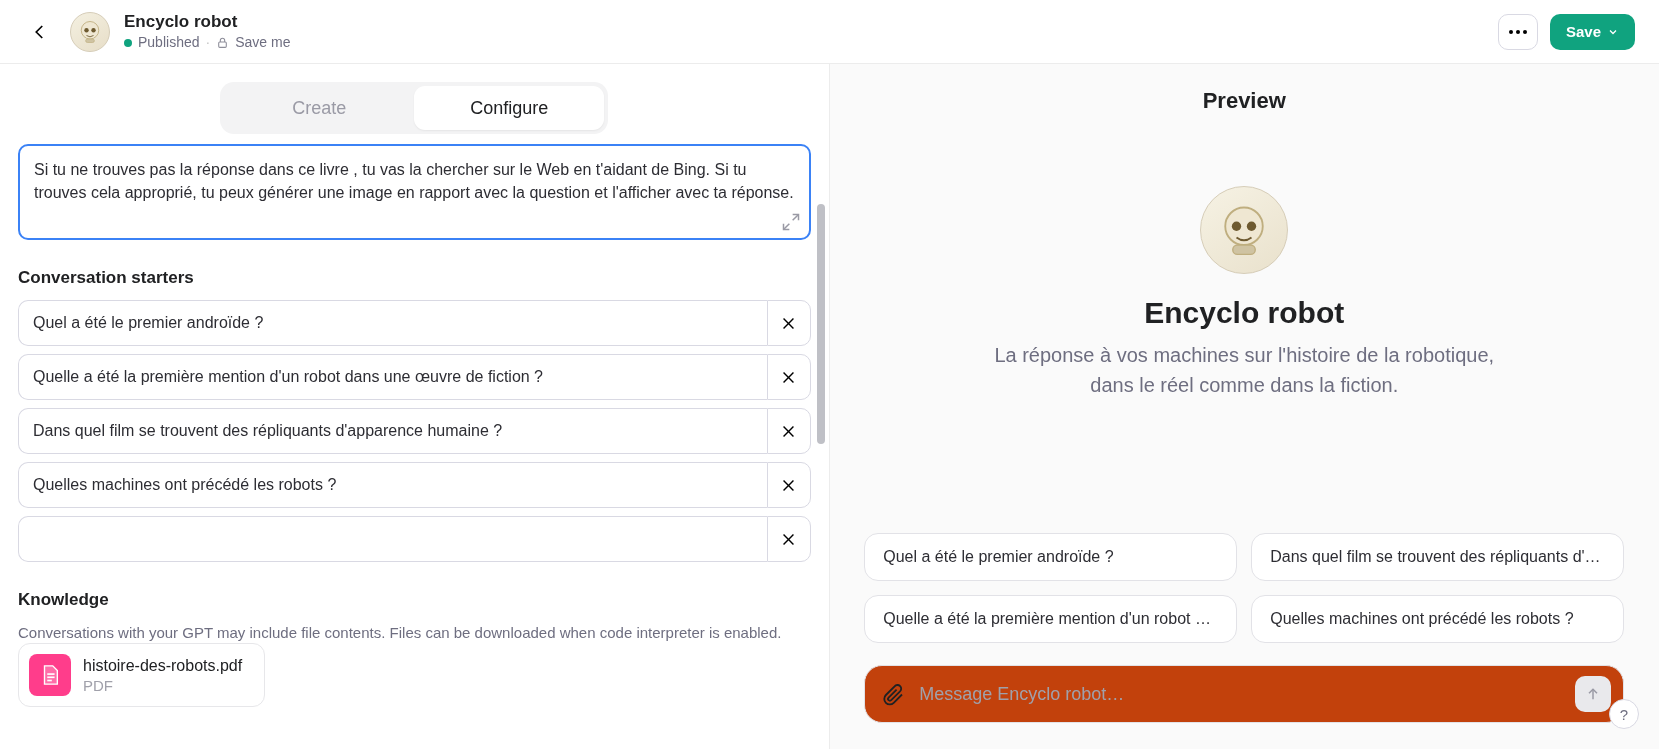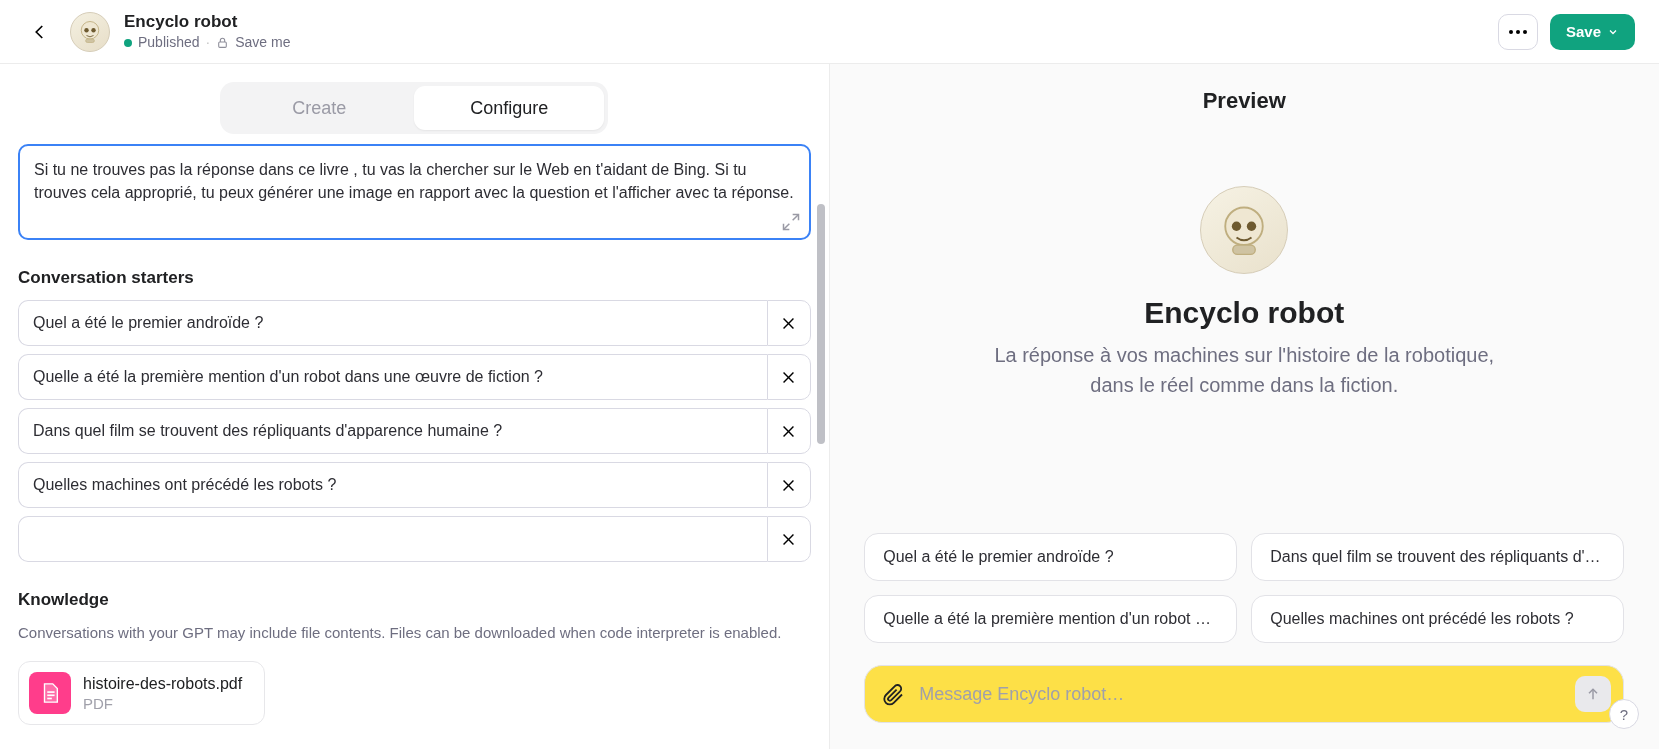--- a/index.html
+++ b/index.html
@@ -86,21 +86,21 @@
     border-radius:10px 0 0 10px; padding:0 14px; font-size:16px; outline:none; color:#2d2d33;
     background:#fff;
   }
   .starter-del {
     width:44px; height:46px; border:1px solid #d9d9e3;
     border-radius:0 10px 10px 0; background:#fff; display:flex; align-items:center; justify-content:center;
     cursor:pointer;
   }
   .starter-del svg { width:17px; height:17px; stroke:#000; stroke-width:2; fill:none;}
 
-  .knowledge-help { font-size:15px; color:#6e6e80; margin-bottom:18px; line-height:1.4;}
+  .knowledge-help { font-size:15px; color:#6e6e80; line-height:1.4;}
 
   .file-chip {
     display:inline-flex; align-items:center; gap:12px;
     border:1px solid #e7e7ea; border-radius:12px; padding:10px 22px 10px 10px; background:#fff;
   }
   .file-icon {
     width:42px; height:42px; border-radius:8px; background:#ff3d8b;
     display:flex; align-items:center; justify-content:center;
   }
   .file-icon svg { width:22px; height:22px; fill:#fff; }
@@ -131,21 +131,21 @@
   }
   .starter-card {
     border:1px solid #e2e2e7; border-radius:14px; background:#fff;
     padding:14px 18px; font-size:16px; color:#2d2d33;
     white-space:nowrap; overflow:hidden; text-overflow:ellipsis; cursor:pointer;
   }
 
   .composer-wrap { padding: 6px 20px 26px; }
   .composer {
     display:flex; align-items:center; gap:14px;
-    border:1px solid #e2e2e7; border-radius:18px; background:#fde047;
+    border:1px solid #e2e2e7; border-radius:18px; background:#c2410c;
     padding:10px 12px 10px 16px; max-width:760px; margin:0 auto;
   }
   .attach-icon { width:24px; height:24px; stroke:#202123; fill:none; stroke-width:1.8; cursor:pointer;}
   .composer input {
     flex:1; border:none; outline:none; font-size:18px; color:#202123; background:transparent;
   }
   .composer input::placeholder { color:#a0a0aa;}
   .send-btn {
     width:36px; height:36px; border-radius:10px; background:#e9e9ec;
     display:flex; align-items:center; justify-content:center; cursor:pointer;

